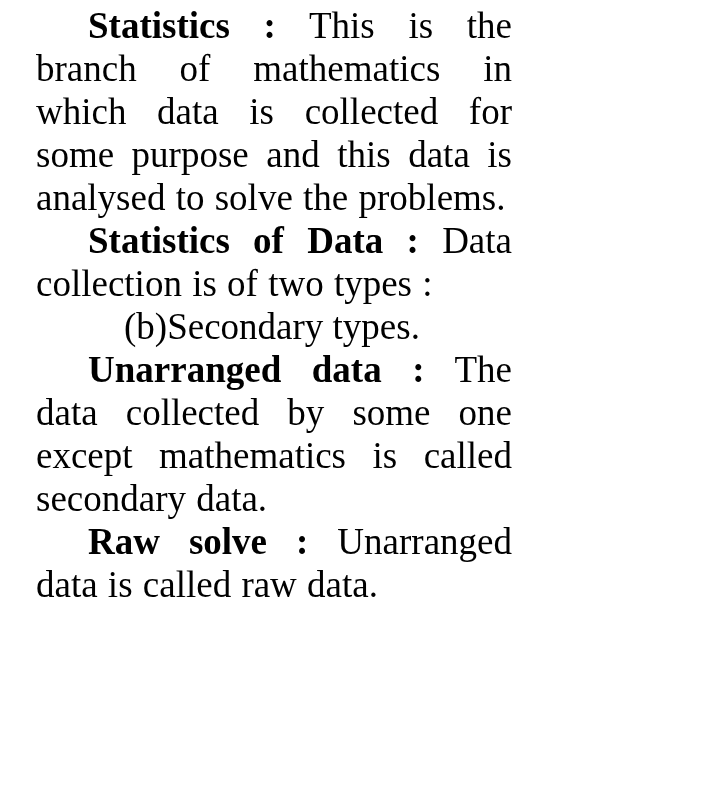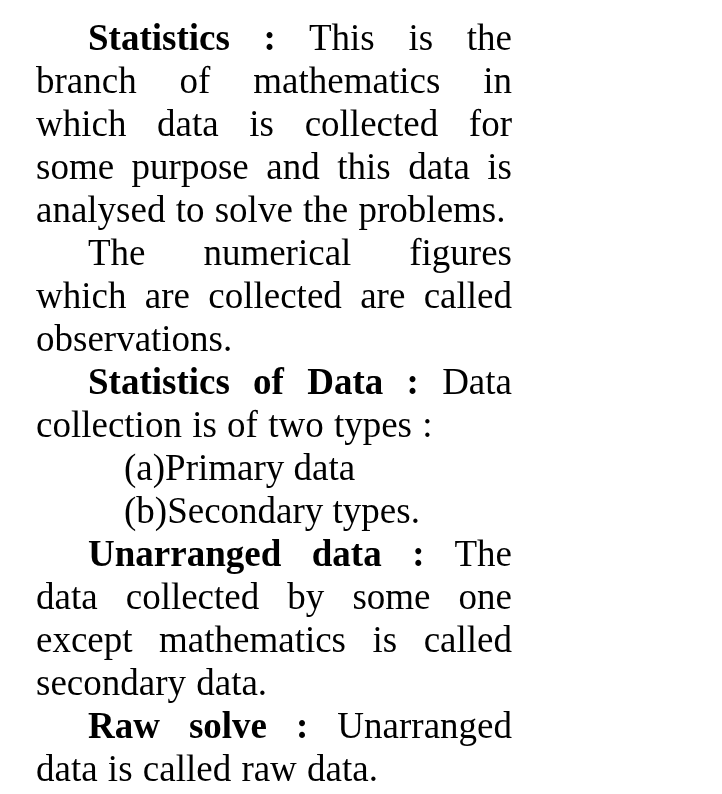--- a/index.html
+++ b/index.html
@@ -11,21 +11,21 @@
     width: 722px;
     height: 794px;
     overflow: hidden;
     font-family: "Liberation Serif", "DejaVu Serif", serif;
     color: #000000;
   }
   .page {
     box-sizing: border-box;
     width: 592px;
     height: 794px;
-    padding: 16px 80px 0 36px;
+    padding: 4px 80px 0 36px;
     background: #ffffff;
   }
   p.para {
     margin: 0;
     font-size: 37px;
     line-height: 43px;
     text-align: justify;
     text-indent: 52px;
     word-spacing: 1px;
   }
@@ -44,25 +44,23 @@
     min-width: 59px;
   }
 </style>
 </head>
 <body>
 
 <div class="page">
 
   <p class="para"><b>Statistics :</b> <span>This is the branch of mathematics in which data is collected for some purpose and this data is analysed to solve the problems.</span></p>
 
-  <p class="para"><span>The numerical figures which are collected are called observations.</span></p>
 
   <p class="para"><b>Statistics of Data :</b> <span>Data collection is of two types :</span></p>
 
-  <p class="li"><span class="marker">(a)</span><span>Primary data</span></p>
 
   <p class="li"><span class="marker">(b)</span><span>Secondary types.</span></p>
 
 
   <p class="para"><b>Unarranged data :</b> <span>The data collected by some one except mathematics is called secondary data.</span></p>
 
   <p class="para"><b>Raw solve :</b> <span>Unarranged data is called raw data.</span></p>
 
 </div>
 

